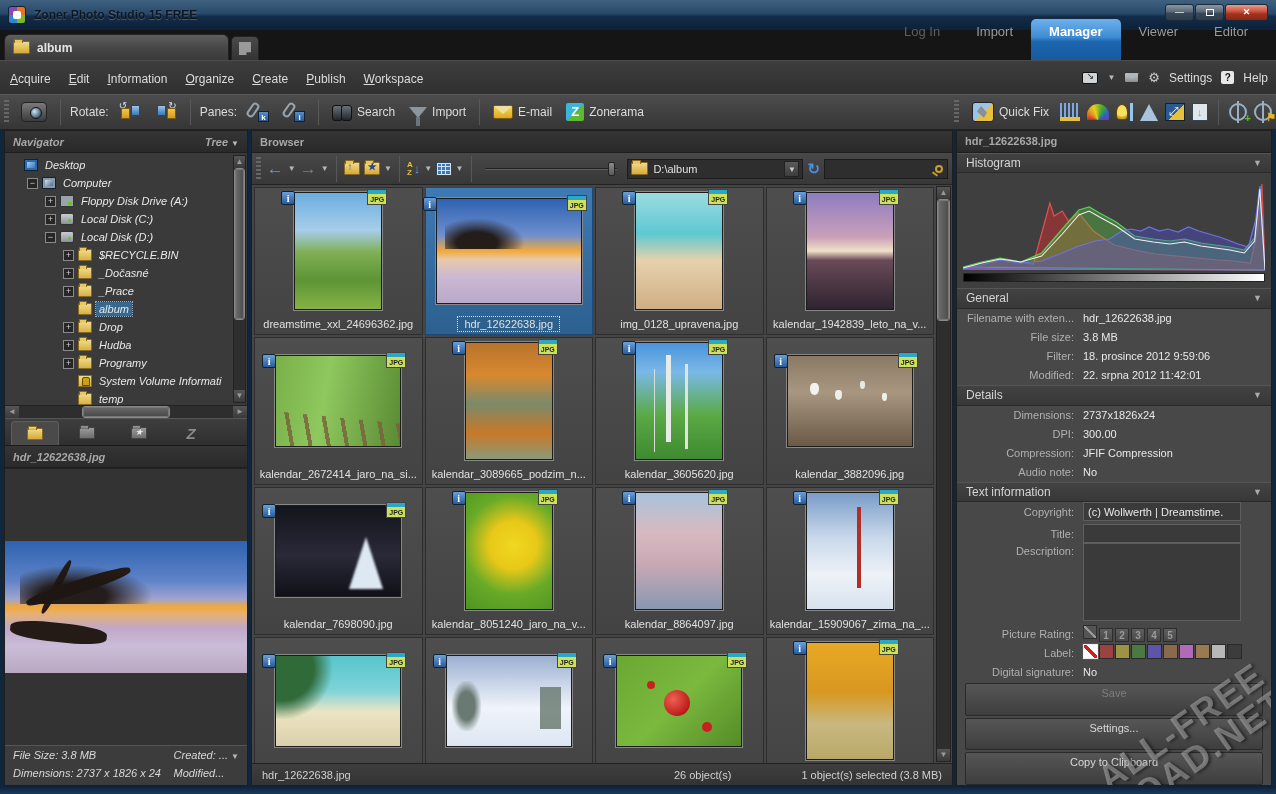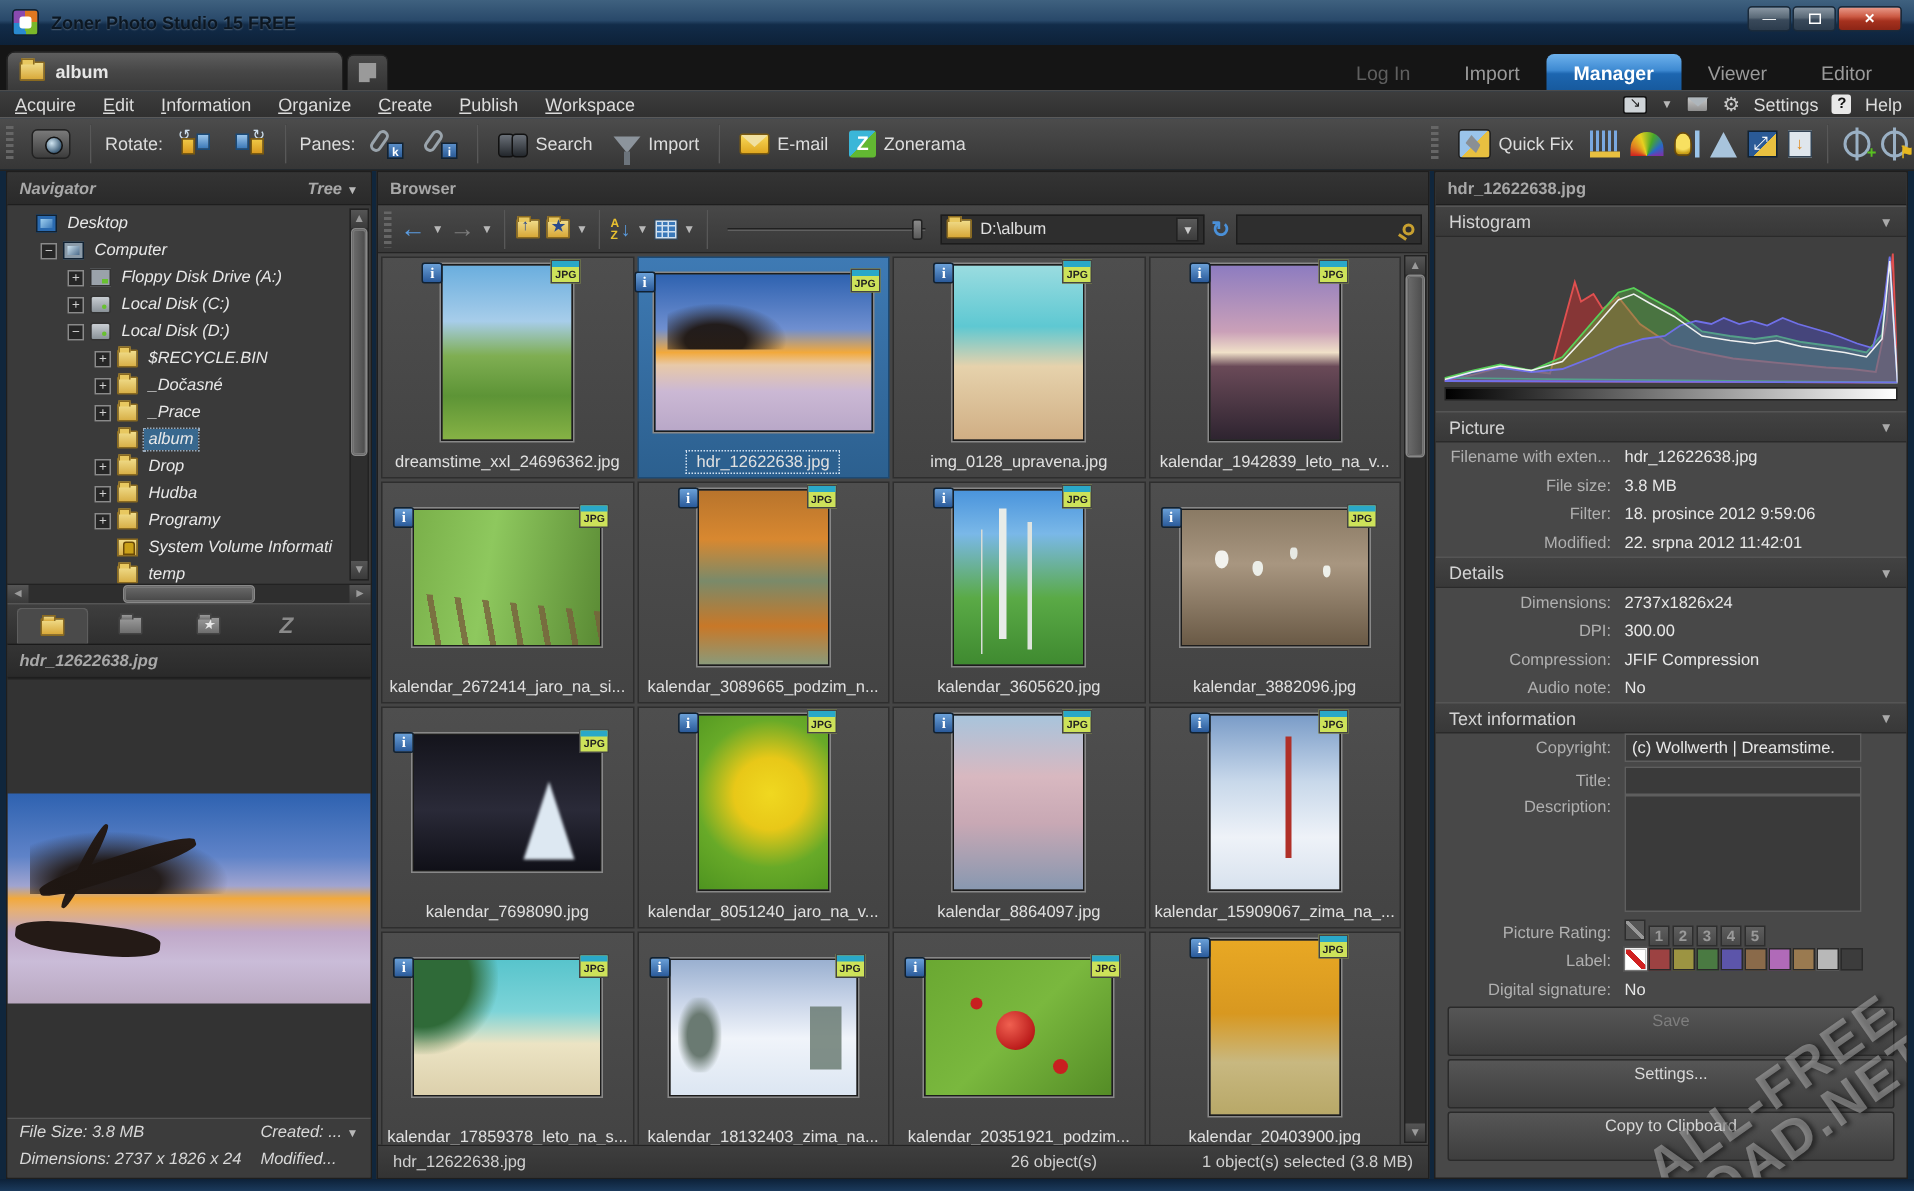--- a/index.html
+++ b/index.html
@@ -16,26 +16,26 @@
   .win-btn.close { width:43px; background:linear-gradient(180deg,#e89a8a 0%,#cc5a44 40%,#a5311e 60%,#8c2516 100%); font-weight:bold; }
   .max-glyph { display:inline-block; width:8px; height:7px; border:1px solid #fff; margin-top:4px; }
 
   
   .tabrow { height:30px; background:#151515; display:flex; align-items:flex-end; padding:0 4px; position:relative; }
   .folder-tab { width:225px; height:26px; background:linear-gradient(180deg,#5e5e5e 0%,#474747 50%,#3a3a3a 100%); border:1px solid #222; border-bottom:none; border-radius:6px 6px 0 0; display:flex; align-items:center; padding:0 8px; gap:7px; }
   .folder-tab .lbl { color:#e6e6e6; font-size:12px; font-weight:bold; }
   .mini-tab { width:28px; height:24px; margin-left:2px; background:linear-gradient(180deg,#4a4a4a,#333); border:1px solid #222; border-bottom:none; border-radius:5px 5px 0 0; display:flex; align-items:center; justify-content:center; }
   .pencil-ic { width:12px; height:13px; background:#9a9a9a; clip-path:polygon(0 0,100% 0,100% 78%,62% 78%,62% 100%,0 100%); position:relative; }
   .main-tabs { position:absolute; right:10px; bottom:0; display:flex; align-items:flex-end; }
-  .main-tab { padding:5px 18px 4px; font-size:13px; color:#9a9a9a; }
+  .main-tab { padding:5px 18px 21px; font-size:13px; color:#9a9a9a; }
   .main-tab.dim { color:#5f5f5f; }
   .main-tab.active { background:linear-gradient(180deg,#6db1ec 0%,#3e8ad2 45%,#1d66b0 55%,#175a9e 100%); border-radius:5px 5px 0 0; color:#fff; font-weight:bold; }
 
   
-  .menurow { height:18px; background:linear-gradient(180deg,#3d3d3d,#303030); border-top:1px solid #4c4c4c; display:flex; align-items:center; padding:0 10px; position:relative; }
+  .menurow { height:34px; background:linear-gradient(180deg,#3d3d3d,#303030); border-top:1px solid #4c4c4c; display:flex; align-items:center; padding:0 10px; position:relative; }
   .menu-item { color:#dcdcdc; font-size:12px; margin-right:18px; }
   .menu-item span.u { text-decoration:underline; }
   .menu-right { position:absolute; right:8px; display:flex; align-items:center; gap:9px; }
   .mon-ic { width:16px; height:12px; background:#cfd4d8; border:1px solid #111; border-radius:2px; position:relative; }
   .mon-ic::after { content:"↘"; position:absolute; left:3px; top:-2px; font-size:9px; color:#222; }
   .caret { color:#b8b8b8; font-size:8px; }
   .mail-ic { width:15px; height:11px; background:linear-gradient(180deg,#c9c9c9,#8e8e8e); border:1px solid #333; position:relative; border-radius:2px;}
   .mail-ic::after { content:""; position:absolute; left:0; top:0; border-left:7px solid transparent; border-right:7px solid transparent; border-top:6px solid #aeb6bc; }
   .gear-ic { color:#c9c9c9; font-size:13px; }
   .help-ic { width:13px; height:13px; background:#e8e8e8; border-radius:2px; color:#111; font-size:10px; font-weight:bold; text-align:center; line-height:13px; }
@@ -725,21 +725,21 @@
         <svg class="histo-svg" viewBox="0 0 292 96" preserveAspectRatio="none">
           <path d="M0,92 L18,88 36,83 52,85 68,87 84,26 88,39 96,34 102,44 112,36 126,54 146,68 166,73 186,77 206,79 226,81 246,83 262,84 278,86 285,52 289,7 292,93 Z" fill="rgba(205,45,45,0.50)" stroke="#e05050" stroke-width="1.2"></path>
           <path d="M0,90 L18,85 36,81 56,85 76,76 96,52 112,33 122,30 132,36 148,45 166,59 184,62 200,64 214,62 230,66 244,68 258,70 272,73 282,61 287,10 292,93 Z" fill="rgba(90,190,70,0.42)" stroke="#58d058" stroke-width="1.2"></path>
           <path d="M0,92 L18,86 36,83 56,86 76,84 96,76 112,69 128,64 142,62 152,55 162,52 172,54 180,50 190,54 198,52 208,55 218,50 228,54 238,57 248,60 256,63 266,67 276,70 283,43 287,9 292,93 Z" fill="rgba(80,80,220,0.38)" stroke="#7070e8" stroke-width="1.2"></path>
           <path d="M0,91 L18,86 36,82 56,85 76,79 96,57 112,38 122,34 132,40 148,49 166,62 184,65 200,67 214,65 230,69 244,71 258,73 272,76 282,64 287,12 292,93" fill="none" stroke="#f0f0f0" stroke-width="1"></path>
         </svg>
         <div class="histo-grad"></div>
       </div>
 
       <div class="sec-head">
-        <span>Picture</span>
+        <span>General</span>
           <span class="caret">▼</span>
       </div>
       <div class="kv">
           <span class="k">Filename with exten...</span>
           <span class="v">hdr_12622638.jpg</span>
         </div>
       <div class="kv">
           <span class="k">File size:</span>
           <span class="v">3.8 MB</span>
         </div>

